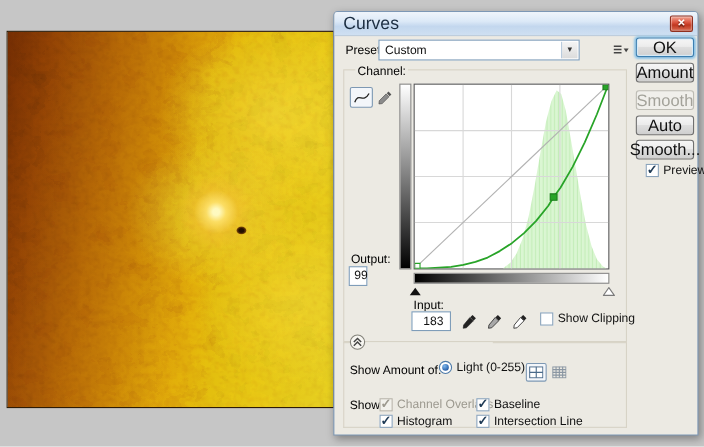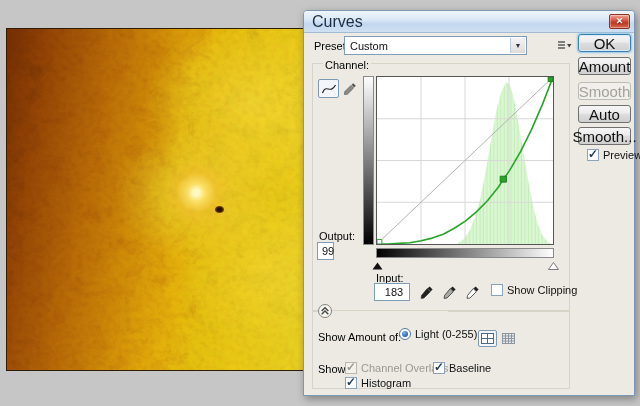--- a/index.html
+++ b/index.html
@@ -308,14 +308,18 @@
       <span class="lbl">Channel Overlays</span>
     </div>
     <div class="cb on" style="left:129px; top:351px;">
       <span class="box"></span>
       <span class="lbl">Baseline</span>
     </div>
     <div class="cb on" style="left:41px; top:366px;">
       <span class="box"></span>
       <span class="lbl">Histogram</span>
     </div>
+    <div class="cb on" style="left:129px; top:366px;">
+      <span class="box"></span>
+      <span class="lbl">Intersection Line</span>
+    </div>
   </div>
 </div>
 
 </body></html>

